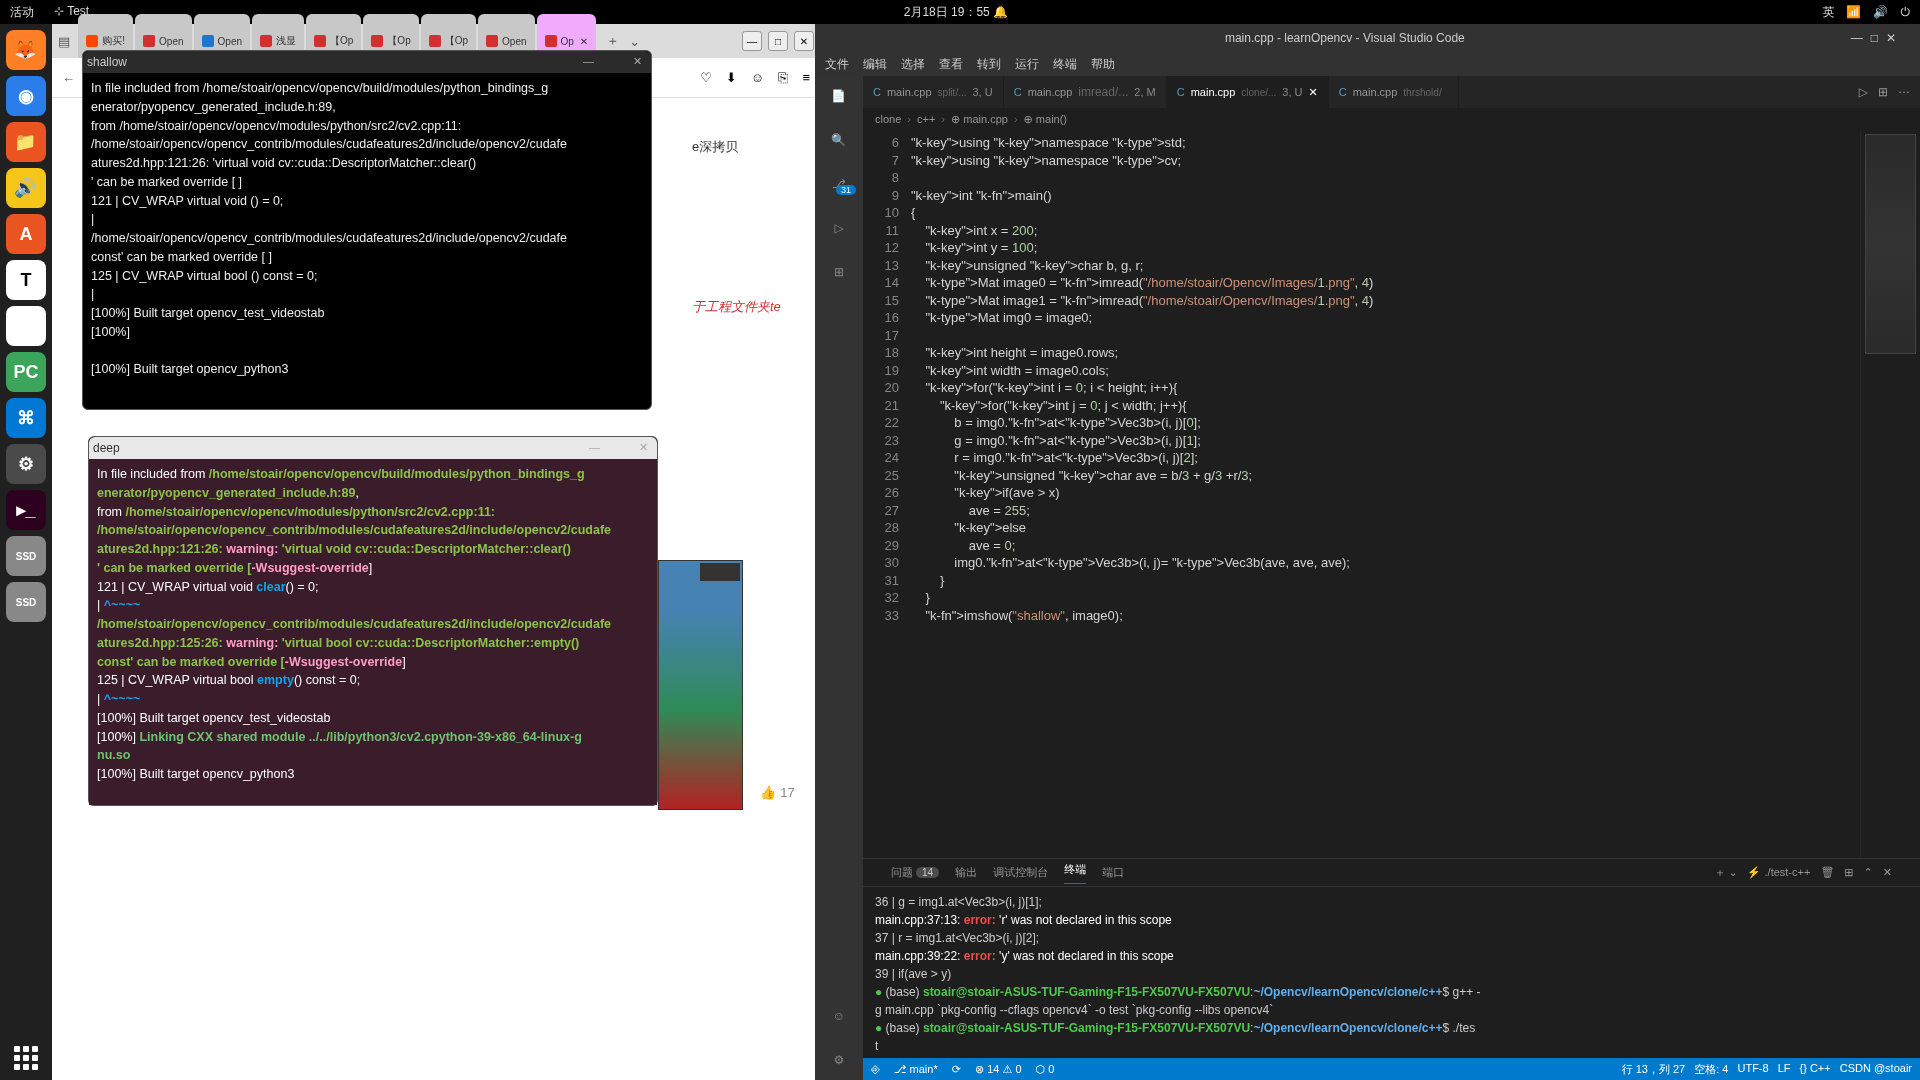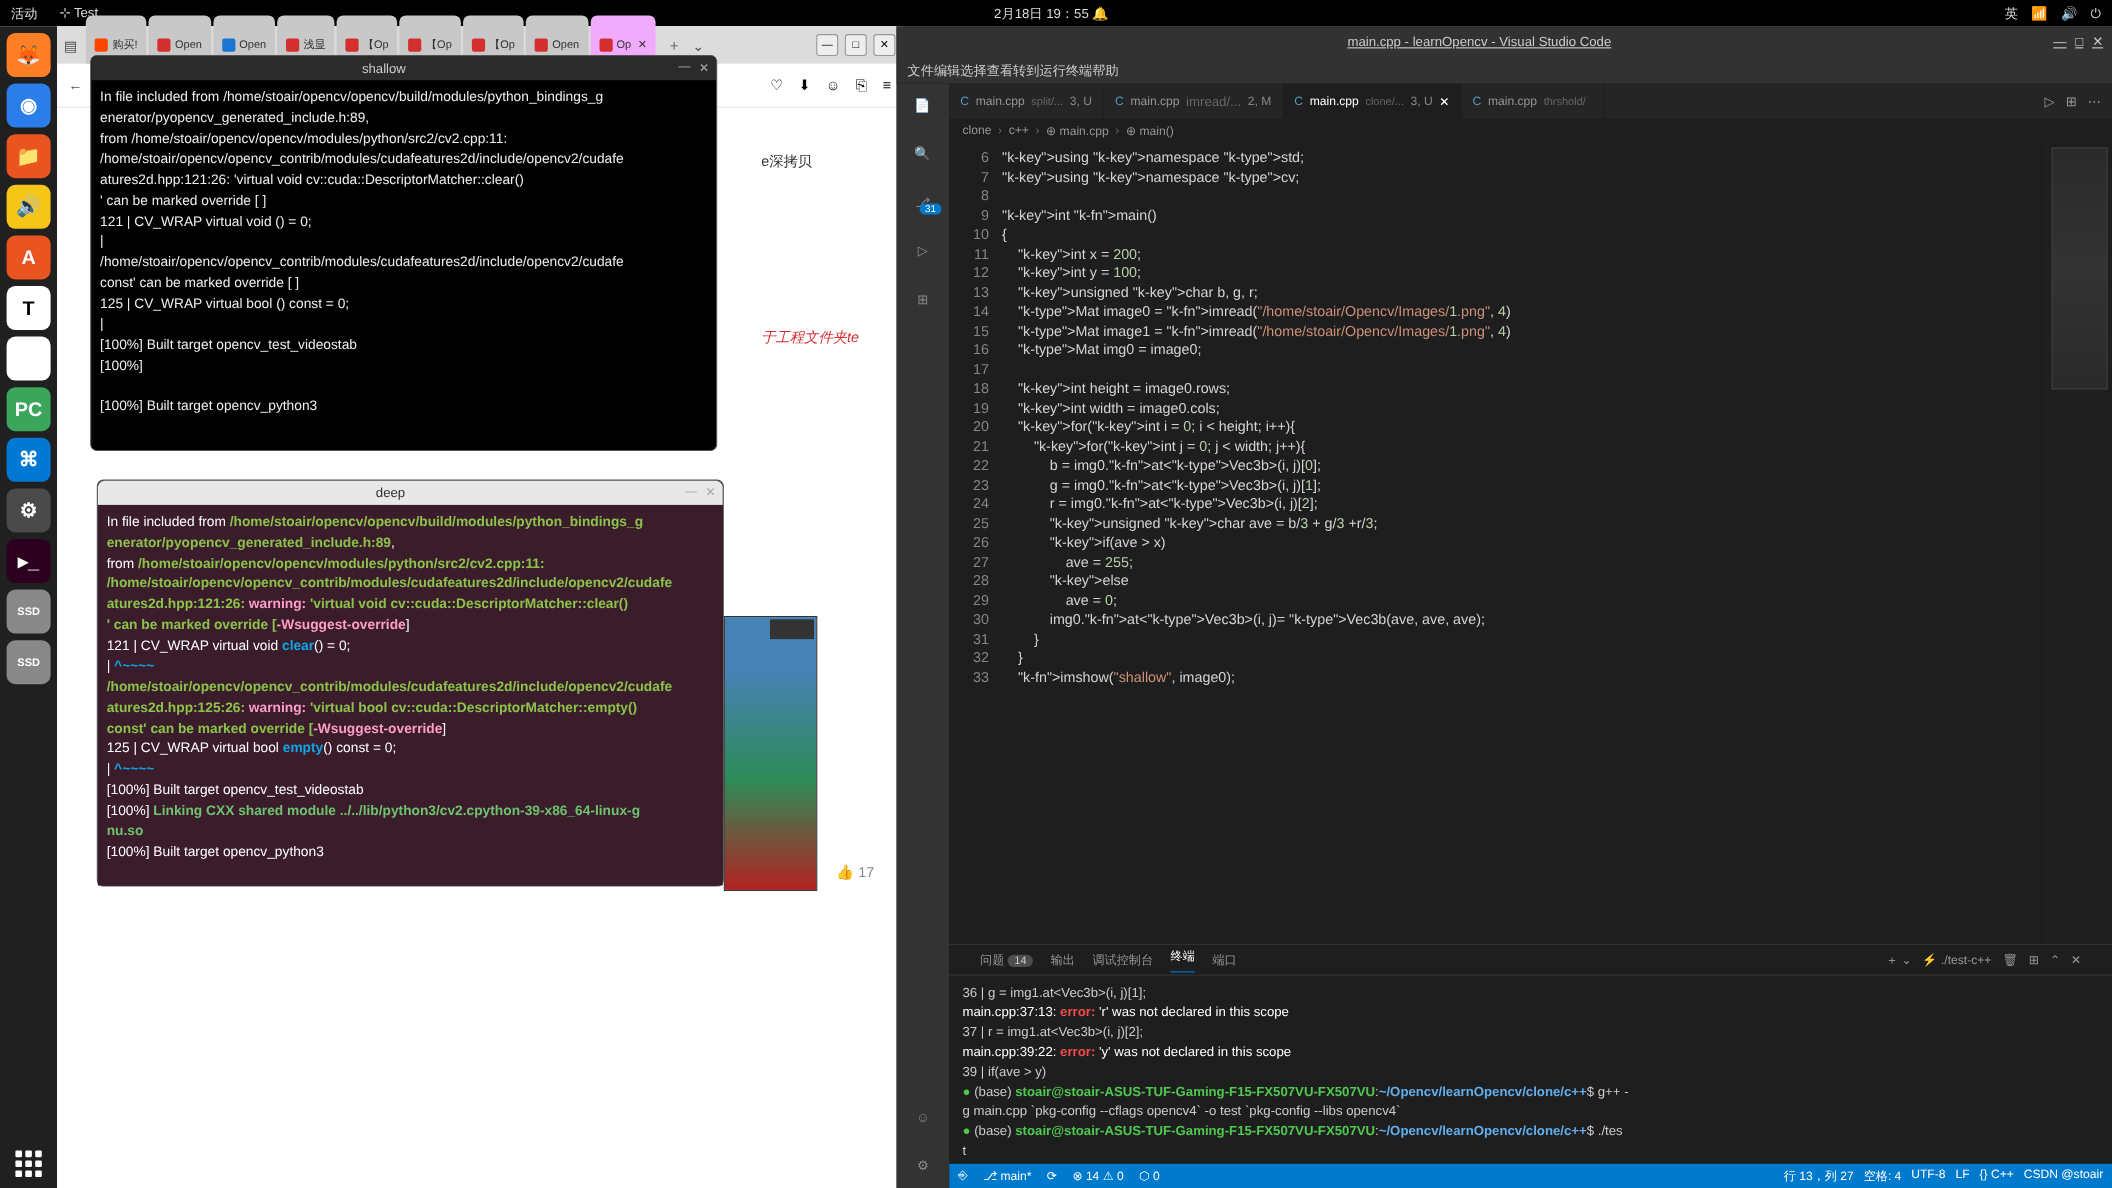--- a/index.html
+++ b/index.html
@@ -25,43 +25,43 @@
 .btab.active { background: #f0abfc; }
 .btab .favicon { width: 12px; height: 12px; border-radius: 2px; flex-shrink: 0; }
 .browser-controls { margin-left: auto; display: flex; gap: 6px; }
 .wbtn { width: 20px; height: 20px; border: 1px solid #999; border-radius: 3px; background: #eee; display: flex; align-items: center; justify-content: center; font-size: 10px; }
 .browser-toolbar { background: #fff; height: 40px; display: flex; align-items: center; padding: 0 10px; gap: 14px; border-bottom: 1px solid #e0e0e0; }
 .browser-toolbar .nav-icons { display: flex; gap: 14px; color: #555; }
 .browser-content { flex: 1; background: #fff; position: relative; padding: 10px 20px; color: #333; overflow: hidden; }
 
 
 .term { position: absolute; background: #1a1a1a; border: 1px solid #555; border-radius: 6px; display: flex; flex-direction: column; }
-.term-title { background: #2b2b2b; color: #ccc; text-align: center; padding: 4px; font-size: 12px; border-radius: 6px 6px 0 0; display: flex; align-items: center; }
+.term-title { background: #2b2b2b; color: #ccc; text-align: left; padding: 4px; font-size: 12px; border-radius: 6px 6px 0 0; display: flex; align-items: center; gap: 32px; }
 .term-title .ttext { flex: 1; }
 .term-title .tbtn { width: 14px; height: 14px; color: #aaa; font-size: 11px; margin-left: 4px; cursor: pointer; }
 .term-body { flex: 1; padding: 6px 8px; font-family: monospace; font-size: 12.5px; line-height: 1.5; color: #eee; overflow: hidden; }
 .term.shallow { left: 82px; top: 50px; width: 570px; height: 360px; background: #000; }
 .term.deep { left: 88px; top: 436px; width: 570px; height: 370px; }
 .term.deep .term-body { background: #3b1c2b; color: #fff; }
 .term.deep .term-title { background: #e8e8e8; color: #333; }
 .cpath { color: #8bc34a; font-weight: bold; }
 .cflag { color: #ff9ec7; font-weight: bold; }
 .clink { color: #6ec36e; font-weight: bold; }
 .ccyan { color: #0ea5e9; font-weight: bold; }
 
 
 .imgpeek { position: absolute; left: 658px; top: 560px; width: 85px; height: 250px; background: linear-gradient(180deg, #4682b4 20%, #2e8b57 60%, #b22222 100%); border: 1px solid #333; }
 .imgpeek::before { content: ''; position: absolute; top: 2px; right: 2px; width: 40px; height: 18px; background: #333; color: #fff; }
 
 
 .vscode { position: absolute; left: 815px; top: 24px; right: 0; bottom: 0; background: #1e1e1e; display: flex; flex-direction: column; color: #ccc; font-size: 12px; }
-.vs-title { height: 28px; background: #323233; display: flex; align-items: center; padding: 0 8px; text-decoration: underline; }
+.vs-title { height: 28px; background: #323233; display: flex; align-items: center; padding: 0 24px; }
 .vs-title .t { flex: 1; text-align: center; font-size: 12px; color: #ccc; }
 .vs-title .wc { display: flex; gap: 8px; color: #ccc; }
-.vs-menu { height: 24px; background: #323233; display: flex; align-items: center; padding: 0 10px; font-size: 12px; color: #ccc; }
+.vs-menu { height: 24px; background: #323233; display: flex; align-items: center; gap: 14px; padding: 0 10px; font-size: 12px; color: #ccc; }
 .vs-body { flex: 1; display: flex; overflow: hidden; }
 .vs-activity { width: 48px; background: #333333; display: flex; flex-direction: column; align-items: center; padding: 8px 0; gap: 20px; color: #888; }
 .vs-activity .ai { width: 24px; height: 24px; display: flex; align-items: center; justify-content: center; }
 .vs-main { flex: 1; display: flex; flex-direction: column; }
 .vs-tabs { height: 32px; background: #252526; display: flex; align-items: stretch; }
 .vtab { display: flex; align-items: center; padding: 0 10px; gap: 6px; color: #969696; font-size: 11px; border-right: 1px solid #1e1e1e; }
 .vtab.active { background: #1e1e1e; color: #fff; }
 .vs-crumb { height: 22px; background: #1e1e1e; display: flex; align-items: center; padding: 0 12px; gap: 6px; font-size: 11px; color: #969696; }
 .vs-editor { flex: 1; background: #1e1e1e; display: flex; font-family: monospace; font-size: 13px; line-height: 1.35; overflow: hidden; position: relative; }
 .gutter { width: 48px; text-align: right; padding: 4px 12px 4px 0; color: #858585; }

